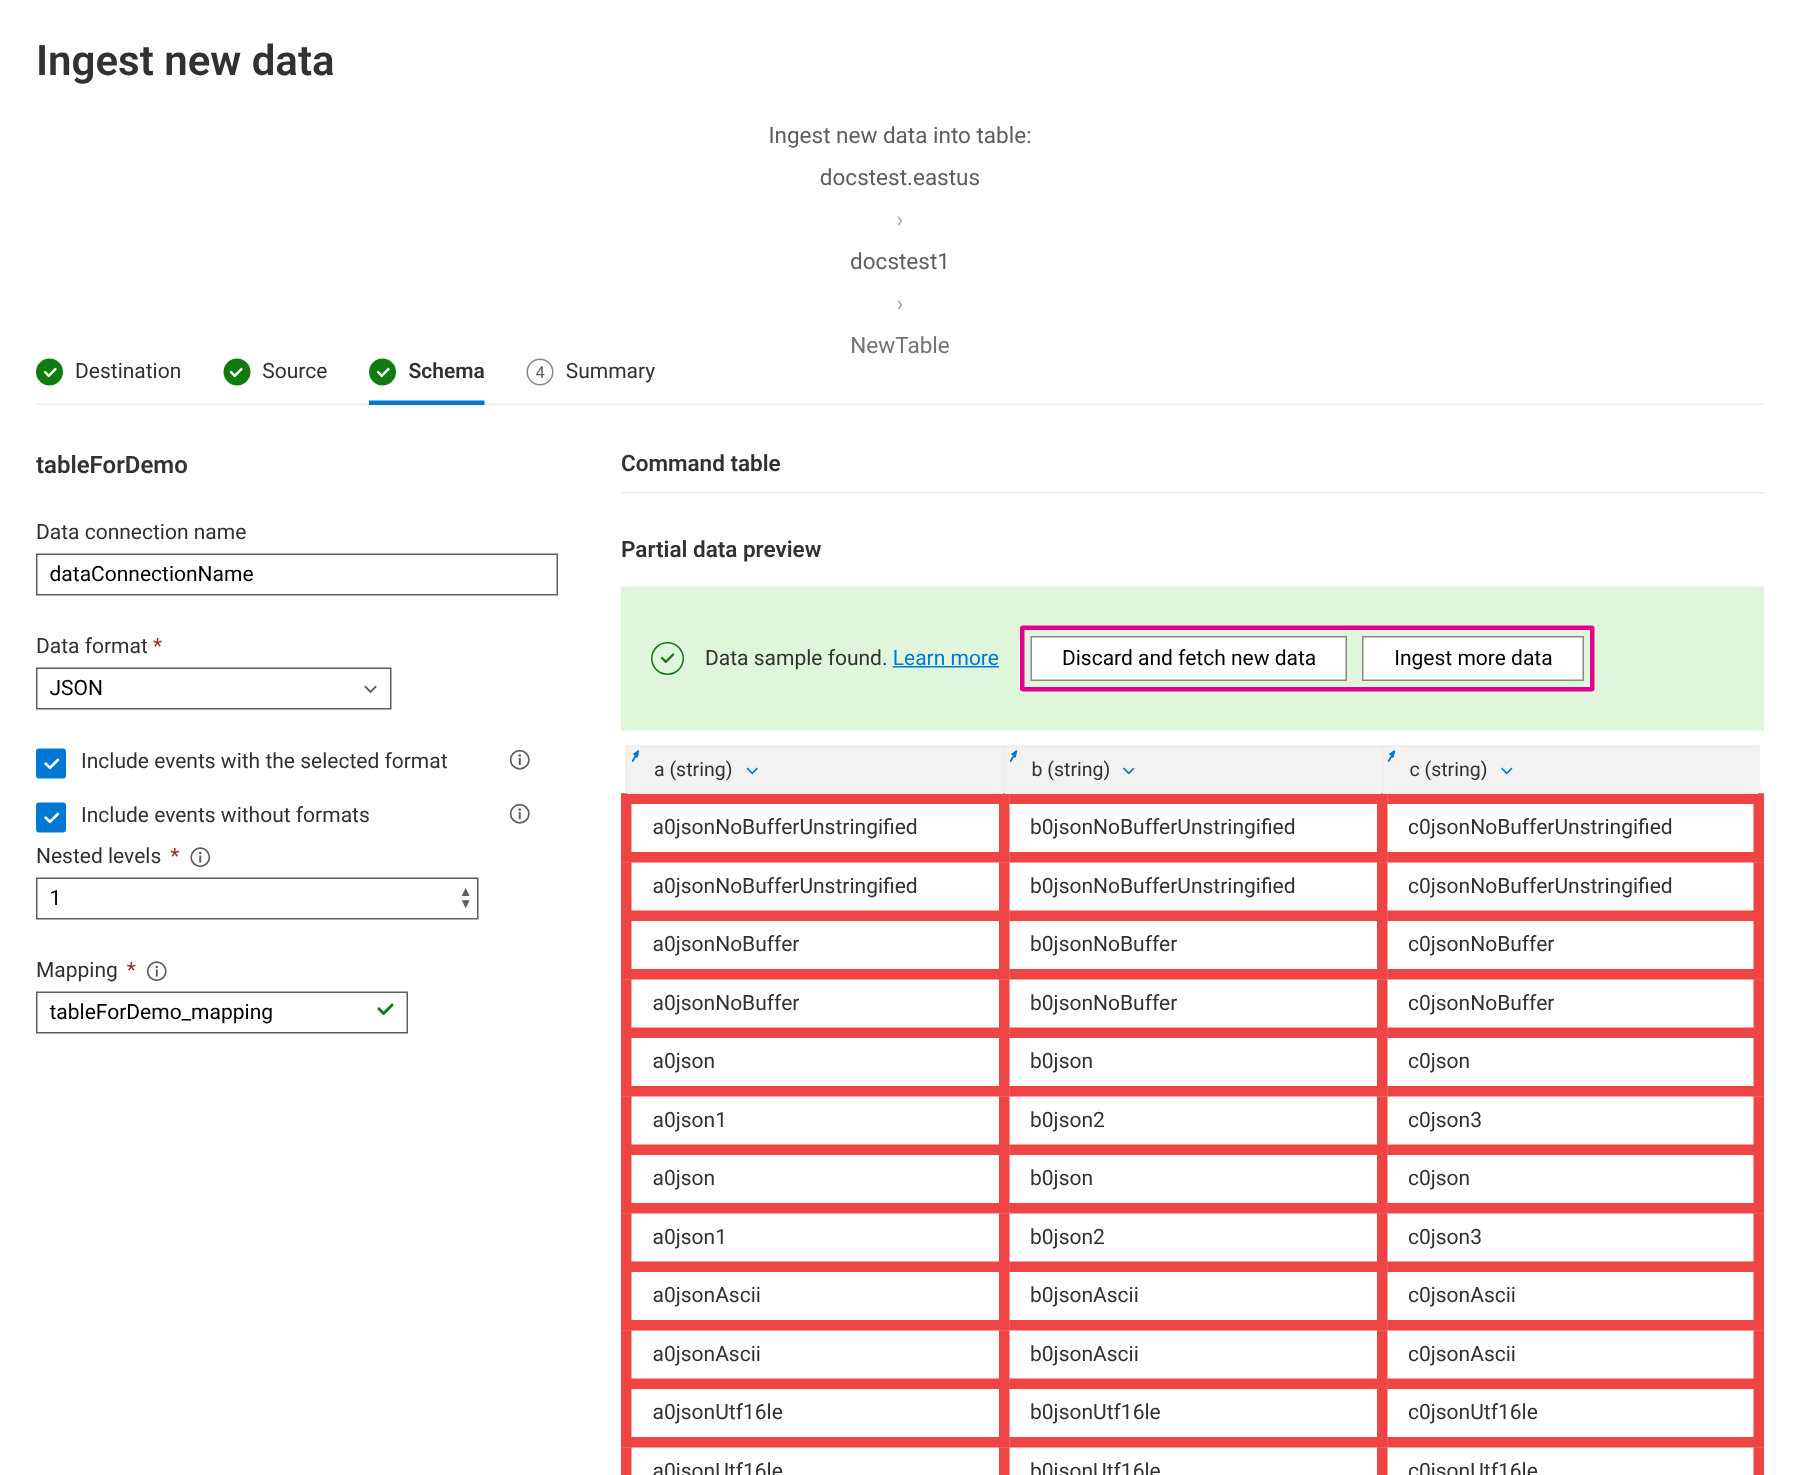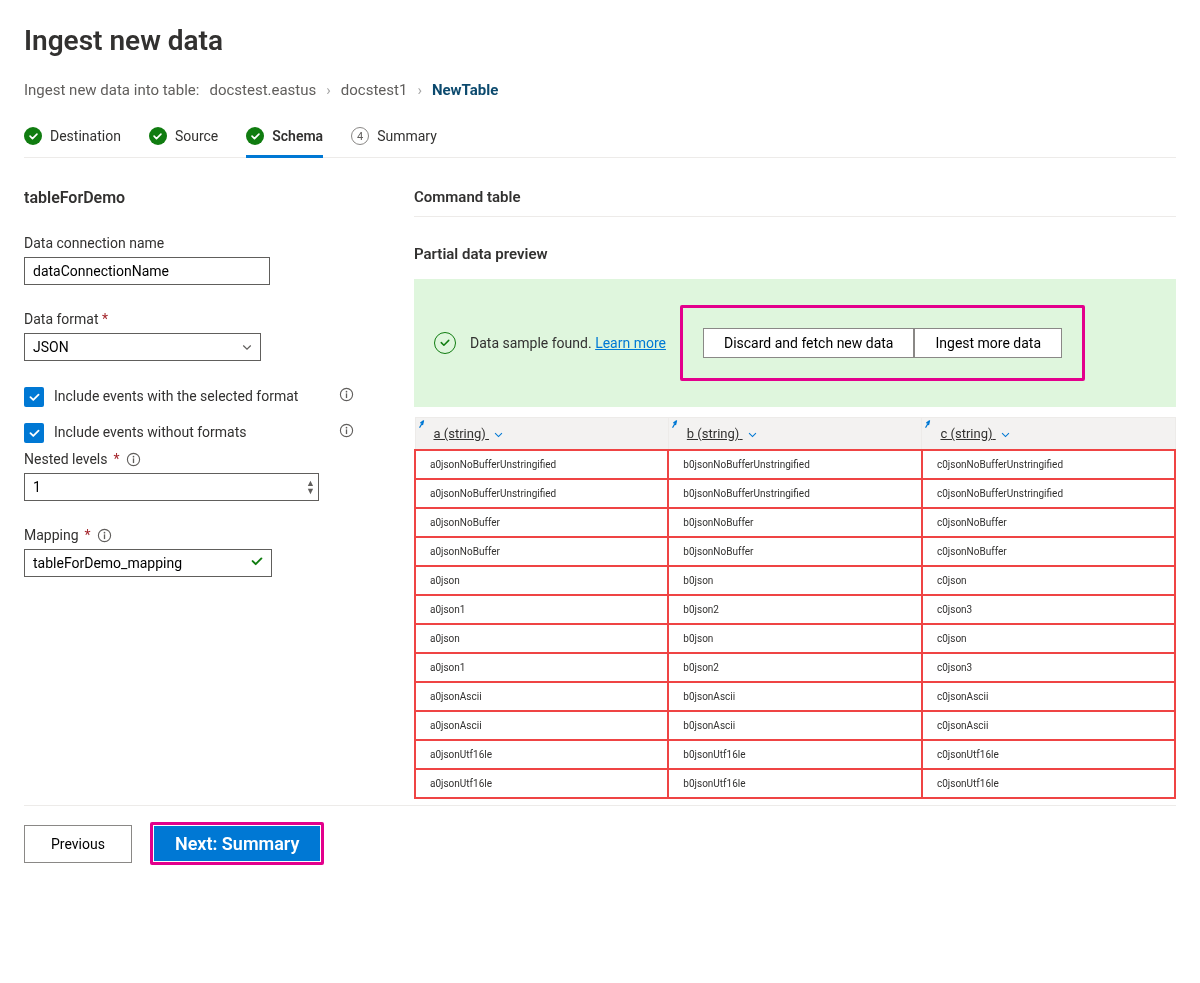--- a/index.html
+++ b/index.html
@@ -5,22 +5,22 @@
   * { box-sizing: border-box; }
   body {
     font-family: "Segoe UI", -apple-system, BlinkMacSystemFont, Roboto, sans-serif;
     margin: 0;
     padding: 24px 24px 0 24px;
     color: #323130;
     font-size: 14px;
     background: #fff;
   }
   h1.page-title { font-size: 28px; font-weight: 600; margin: 0 0 24px 0; }
-  .breadcrumb { color:#605e5c; margin-bottom: 28px; display:flex; align-items:center; gap: 10px; font-size:15px; }
-  .breadcrumb .crumb-table { font-weight:700; color:#0c4a6e; }
+  .breadcrumb { color:#605e5c; display:flex; align-items:center; gap: 10px; font-size:15px;flex-direction:column; }
+  .breadcrumb .crumb-table { font-weight:400; color:#737373; }
   .breadcrumb .chevron { color:#a6a6a6; }
   .wizard-steps { display:flex; align-items:center; gap: 28px; border-bottom:1px solid #edebe9; padding-bottom:0; margin-bottom: 30px; }
   .step { display:flex; align-items:center; gap:8px; padding-bottom:12px; position:relative; }
   .step.active { font-weight:600; }
   .step.active::after { content:""; position:absolute; left:0; right:0; bottom:-1px; height:3px; background:#0078d4; }
   .step-check {
     width:18px; height:18px; border-radius:50%; background:#107c10;
     display:inline-flex; align-items:center; justify-content:center;
   }
   .step-check svg { width:11px; height:11px; display:block; }
@@ -29,21 +29,21 @@
     display:inline-flex; align-items:center; justify-content:center;
     font-size:11px; color:#605e5c; background:#fff;
   }
   .main-wrap { display:flex; gap: 60px; }
   
   .left-col { width: 330px; flex:0 0 330px; }
   .section-title { font-weight:600; font-size:16px; margin:0 0 28px 0; }
   .form-label { display:block; margin-bottom:6px; color:#323130; font-size:14px; }
   .req { color:#a4262c; }
   .text-input {
-    width:246px; padding:5px 8px; font-size:14px; border:1px solid #605e5c;
+    width:348px; padding:5px 8px; font-size:14px; border:1px solid #605e5c;
     font-family:inherit; background:#fff;
   }
   .form-group { margin-bottom: 26px; }
   .select-wrap { position:relative; width:237px; }
   .select-wrap select {
     width:100%; padding:5px 28px 5px 8px; font-size:14px; border:1px solid #605e5c;
     font-family:inherit; background:#fff; appearance:none; -webkit-appearance:none;
   }
   .select-caret {
     position:absolute; right:8px; top:50%; transform:translateY(-50%); pointer-events:none;
@@ -82,40 +82,40 @@
     background:#dff6dd; padding: 26px 20px 26px 20px; display:flex; align-items:center;
     gap:14px; margin-bottom:10px; position:relative;
   }
   .banner-icon {
     width:22px; height:22px; border:1.6px solid #107c10; border-radius:50%;
     display:flex; align-items:center; justify-content:center; flex:0 0 22px;
   }
   .banner-icon svg { width:12px; height:12px; }
   .banner-text { flex:0 0 auto; white-space:nowrap; }
   .banner a { color:#0078d4; text-decoration:underline; }
-  .banner-highlight { border:3px solid #e3008c; padding:20px; display:flex; border-radius:2px; }
+  .banner-highlight { border:3px solid #e3008c; padding:4px; display:flex; gap:10px; border-radius:2px; }
   .banner-btn {
     background:#fff; border:1px solid #8a8886; padding:6px 20px; font-size:14px;
     font-family:inherit; cursor:pointer; white-space:nowrap;
   }
   
   .data-table { width:100%; border-collapse:collapse; }
   .data-table th {
     background:#f3f2f1; text-align:left; font-weight:400; font-size:13px;
-    padding:8px 10px 8px 14px; border:1px solid #edebe9; position:relative;text-decoration:underline;
+    padding:8px 10px 8px 14px; border:1px solid #edebe9; position:relative;
   }
   .th-new-badge {
     position:absolute; top:1px; left:2px; color:#0078d4; line-height:1;
   }
   .th-new-badge svg { width:11px; height:11px; display:block; }
   .th-label { margin-left:4px; }
   .th-caret { color:#0078d4; margin-left:4px; display:inline-flex; vertical-align:middle; }
   .th-caret svg { width:11px; height:11px; }
   .data-table td {
-    border:2px solid #ef4444; padding:8px 14px; font-size:10px; white-space:nowrap;
+    border:7px solid #ef4444; padding:8px 14px; font-size:14px; white-space:nowrap;
   }
   
   .footer-bar { border-top:1px solid #edebe9; margin-top:6px; padding:16px 0 20px 0; display:flex; gap:18px; align-items:center; }
   .prev-btn {
     background:#fff; border:1px solid #8a8886; padding:10px 26px; font-size:14px;
     font-family:inherit; cursor:pointer;
   }
   .next-btn-wrap { border:3px solid #e3008c; border-radius:2px; padding:1px; display:inline-block; }
   .next-btn {
     background:#0078d4; color:#fff; border:1px solid #0078d4; padding:6px 20px;

